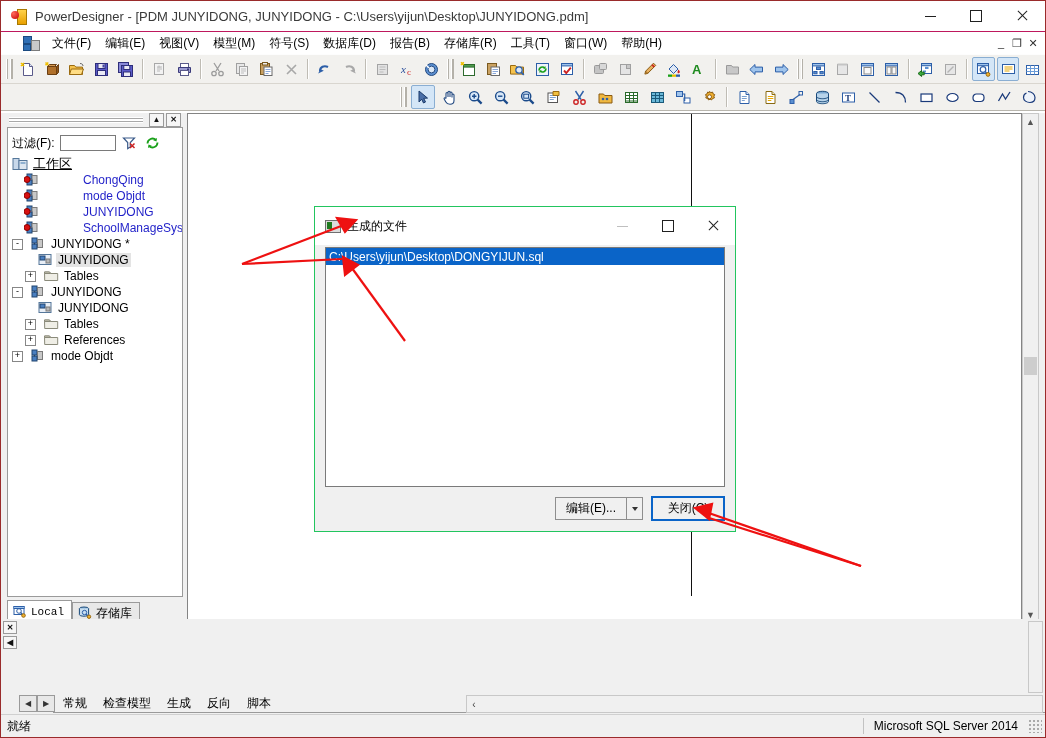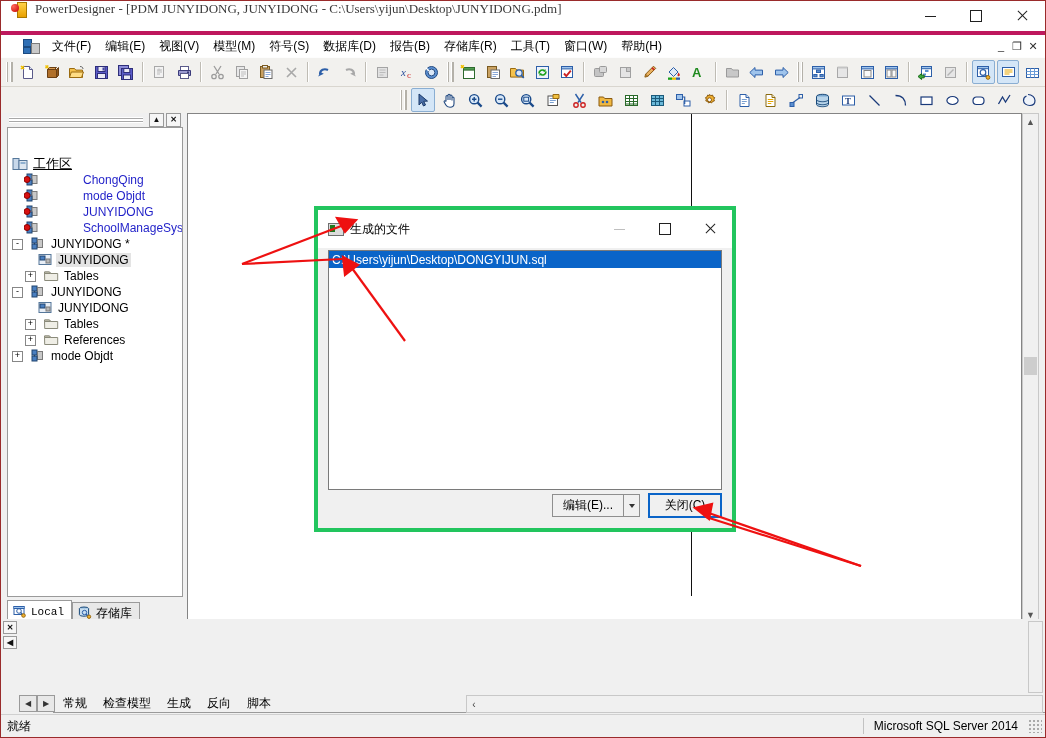--- a/index.html
+++ b/index.html
@@ -6,22 +6,22 @@
   body{
     width:1046px;height:738px;overflow:hidden;
     font-family:"Liberation Sans","DejaVu Sans",sans-serif;
     font-size:12px;color:#000;background:#f0f0f0;
     -webkit-font-smoothing:none;
   }
   .app{position:relative;width:1046px;height:738px;background:#ffffff;
        border:1px solid #9a2b2b;box-sizing:border-box;}
 
   
-  .titlebar{height:30px;display:flex;align-items:flex-start;background:#fff;
-            border-bottom:4px solid #be185d;font-family:Liberation Serif, serif;}
+  .titlebar{height:30px;display:flex;align-items:center;background:#fff;
+            border-bottom:1px solid #be185d;}
   .tb-icon{width:16px;height:16px;margin:0 8px 0 10px;position:relative;flex:0 0 auto;}
   .tb-icon .sq{position:absolute;left:6px;top:1px;width:8px;height:14px;
       background:linear-gradient(#ffd24a,#e8a000);border:1px solid #a87800;}
   .tb-icon .dot{position:absolute;left:0px;top:3px;width:8px;height:8px;border-radius:50%;
       background:radial-gradient(circle at 30% 30%,#ff6a5a,#c40000);}
   .tb-title{font-size:13px;color:#3a3a3a;flex:1 1 auto;white-space:nowrap;overflow:hidden;}
   .wbtns{display:flex;height:30px;}
   .wbtn{width:46px;height:30px;display:flex;align-items:center;justify-content:center;
         color:#202020;font-size:13px;}
   .gl-min{width:11px;height:1px;background:#202020;}
@@ -132,21 +132,21 @@
   .statusbar{position:absolute;left:0;right:0;bottom:0;height:22px;background:#f0f0f0;
              border-top:1px solid #d0d0d0;display:flex;align-items:center;}
   .stleft{padding-left:6px;font-size:12px;flex:1 1 auto;}
   .stcell{border-left:1px solid #c2c2c2;height:16px;display:flex;align-items:center;
           padding:0 10px;font-size:12px;}
   .grip2{width:14px;height:14px;margin-right:3px;
       background-image:radial-gradient(#aaa 0.9px,transparent 1px);background-size:4px 4px;}
 
   
   .dialog{position:absolute;left:313px;top:205px;width:422px;height:326px;background:#f0f0f0;
-          border:4px solid #22c55e;box-shadow:0 0 0 0 #000;box-sizing:border-box;}
+          border:1px solid #22c55e;box-shadow:0 0 0 0 #000;box-sizing:border-box;}
   .dlg-tb{height:38px;display:flex;align-items:center;background:#fff;}
   .dlg-ico{width:16px;height:16px;margin:0 6px 0 10px;position:relative;flex:0 0 auto;}
   .dlg-ico .a{position:absolute;left:0;top:2px;width:14px;height:11px;border:1px solid #6f6f6f;background:#dcdcdc;}
   .dlg-ico .b{position:absolute;left:2px;top:4px;width:5px;height:7px;background:#1f7a1f;}
   .dlg-title{font-size:12px;color:#000;flex:1 1 auto;}
   .dlg-wb{display:flex;height:38px;}
   .dwbtn{width:45px;height:38px;display:flex;align-items:center;justify-content:center;}
   .dwbtn.dis .gl-min{background:#bfbfbf;}
   .dlg-list{position:absolute;left:10px;right:10px;top:40px;height:240px;background:#fff;
             border:1px solid #7a7a7a;box-sizing:border-box;}
@@ -658,20 +658,38 @@
   <div class="workarea">
 
     <div class="browser">
       <div class="bhdr">
         <div class="lines"></div>
         <div class="minibtn">▲</div>
         <div class="minibtn">✕</div>
       </div>
 
       <div class="bpanel">
+        <div class="filterbar">
+          <label>过滤(F):</label>
+          <input class="filterinput" type="text" value="" style="">
+          <div class="ficon">
+            <svg width="15" height="14" viewBox="0 0 15 14">
+                <path d="M1.5 2h11l-4.2 4.6V11l-2.6 1.6V6.6z" fill="none" stroke="#3a5a8a" stroke-width="1.2"></path>
+                <path d="M8 7.5l4.5 4.5M12.5 7.5L8 12" stroke="#cc2222" stroke-width="1.5"></path>
+              </svg>
+          </div>
+          <div class="ficon">
+            <svg width="15" height="14" viewBox="0 0 15 14">
+                <path d="M2.5 7.5a5 5 0 018.4-3.6" fill="none" stroke="#19a019" stroke-width="1.8"></path>
+                <path d="M12 2l-.5 3.6-3.3-1.4z" fill="#19a019"></path>
+                <path d="M12.5 6.5a5 5 0 01-8.4 3.6" fill="none" stroke="#19a019" stroke-width="1.8"></path>
+                <path d="M3 12l.5-3.6 3.3 1.4z" fill="#19a019"></path>
+              </svg>
+          </div>
+        </div>
 
         <div class="tree">
 
           <div class="tnode" style="padding-left:4px;">
             <div class="ico">
               <svg width="17" height="14" viewBox="0 0 17 14">
                   <rect x="1" y="1.5" width="6" height="11" fill="#c8d8ea" stroke="#55779a"></rect>
                   <rect x="7" y="3.5" width="8" height="9" fill="#dde6f0" stroke="#55779a"></rect>
                   <rect x="8.5" y="5" width="5" height="2" fill="#8fb0d0"></rect>
                 </svg>

